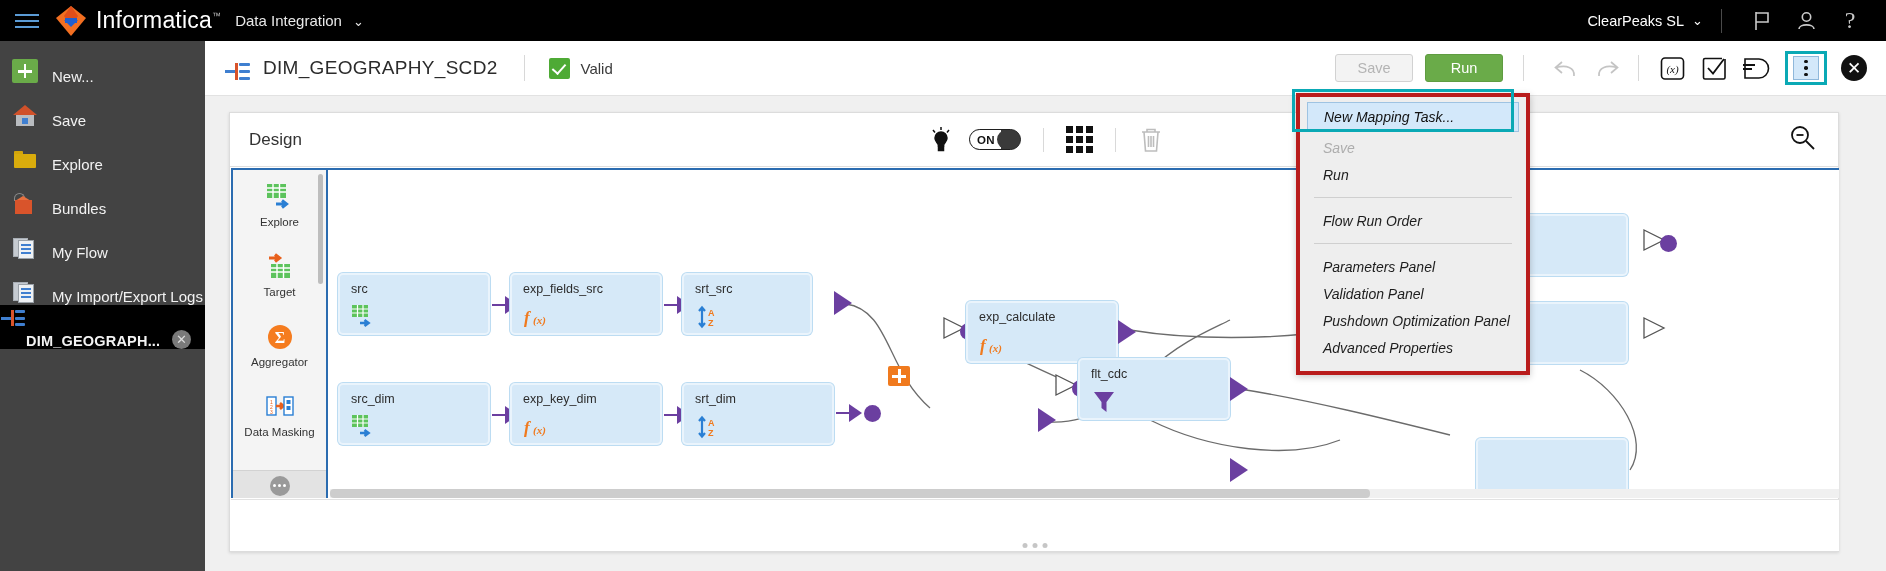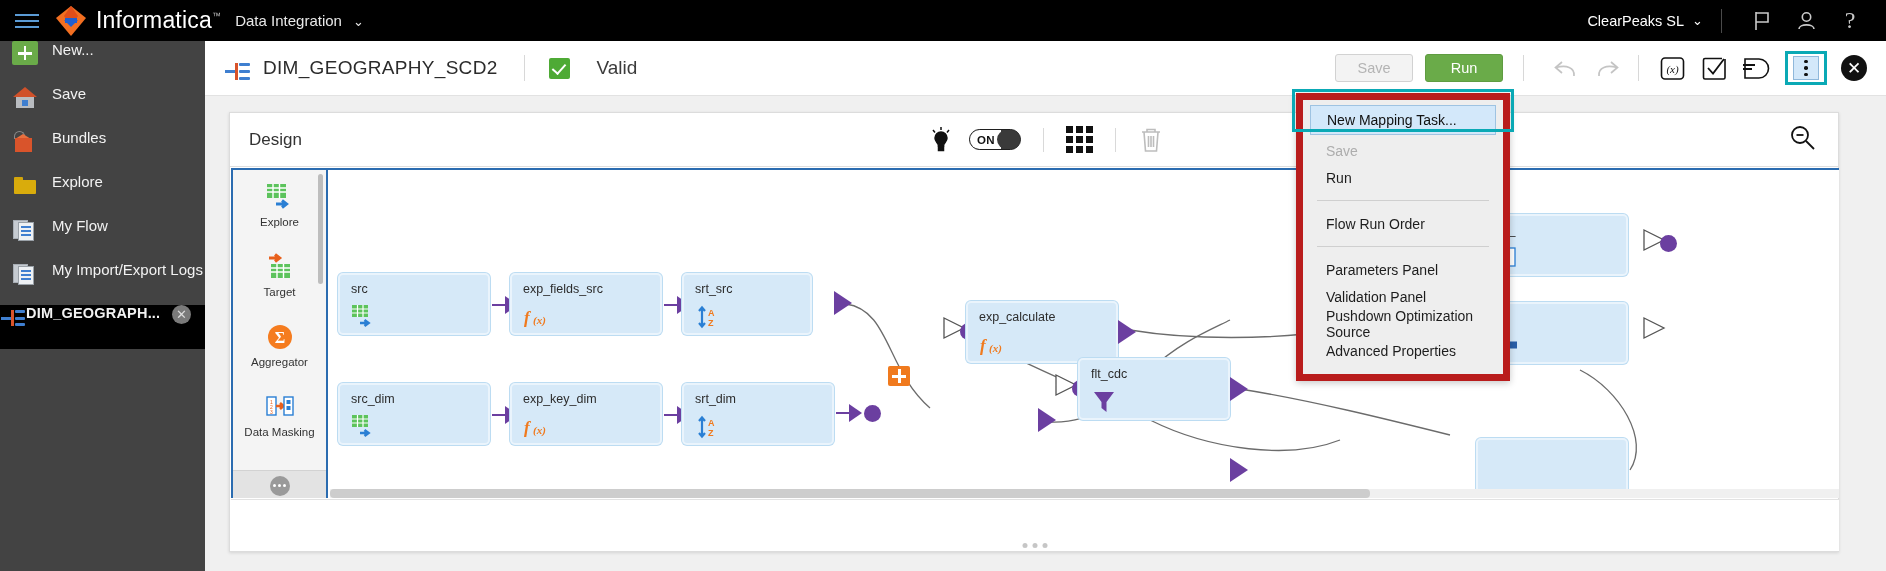--- a/index.html
+++ b/index.html
@@ -30,21 +30,21 @@
   .top-icon { width: 44px; height:41px; display:flex; align-items:center; justify-content:center; cursor:pointer; }
   .top-icon svg { stroke:#c9c9c9; fill:none; stroke-width:1.6; }
   #help-icon { font-size: 24px; color:#c9c9c9; font-family:"Liberation Serif", serif; }
 
   
   #sidebar {
     position: absolute; left:0; top:41px; width:205px; height:530px;
     background:#434343;
   }
   .side-item {
-    height: 44px; display:flex; align-items:flex-start; padding-left: 12px;
+    height: 44px; display:flex; align-items:flex-end; padding-left: 12px;
     color:#f2f2f2; font-size:15px; cursor:pointer; position:relative;
   }
   .side-item .side-label { margin-left: 14px; white-space:nowrap; }
   .side-ico { width: 26px; height:26px; position:relative; flex:0 0 26px; }
   #side-active { background:#000000; }
   #side-active .side-label { font-weight: bold; font-size: 14.5px; letter-spacing:.2px;}
   .close-chip {
     position:absolute; right: 14px; width:19px; height:19px; border-radius:50%;
     background:#7a7a7a; color:#ddd; font-size:13px; line-height:19px; text-align:center;
     cursor:pointer;
@@ -84,21 +84,21 @@
   #map-toolbar {
     position:absolute; left:0; top:0; width:1681px; height:55px; background:#ffffff;
     display:flex; align-items:center; border-bottom:1px solid #e2e2e2;
   }
   #map-title-ico { margin-left: 19px; width:26px; height:24px; position:relative; }
   #map-title { font-size:19px; color:#2b2b2b; margin-left:13px; letter-spacing:.3px; }
   #map-sep { width:1px; height:26px; background:#d8d8d8; margin:0 24px 0 26px; }
   #valid-chk { width:21px; height:21px; background:#4eaa35; border-radius:2px; position:relative; }
   #valid-chk:after { content:""; position:absolute; left:6px; top:3px; width:6px; height:11px;
       border:solid #fff; border-width:0 2.4px 2.4px 0; transform: rotate(42deg); }
-  #valid-text { font-size:19px; color:#3b3b3b; margin-left:27px; }
+  #valid-text { font-size:15px; color:#3b3b3b; margin-left:11px; }
 
   .tb-btn {
     height:28px; min-width:78px; border-radius:3px; font-size:14.5px;
     display:flex; align-items:center; justify-content:center; cursor:pointer;
   }
   #save-btn { background:#f3f3f3; border:1px solid #d2d2d2; color:#b4b4b4; margin-right:12px; }
   #run-btn  { background:#6aab49; border:1px solid #5f9c41; color:#ffffff; }
   #tb-sep { width:1px; height:26px; background:#d8d8d8; margin: 0 20px; }
   .tb-ico { width:42px; height:34px; display:flex; align-items:center; justify-content:center; cursor:pointer; }
   .tb-ico svg { fill:none; }
@@ -176,23 +176,24 @@
   #canvas-hsb { position:absolute; left:99px; bottom:0; width:1040px; height:9px; background:#cdcdcd; border-radius:4px; }
   #canvas-hsb-track { position:absolute; left:99px; bottom:0; right:0; height:9px; background:#f0f0f0; }
   #pal-vsb { position:absolute; right:3px; top:4px; width:5px; height:110px; background:#bdbdbd; border-radius:3px; }
 
   #design-foot { position:absolute; left:1px; bottom:0; width:1608px; height:52px; background:#ffffff; border-top:1px solid #e2e2e2; }
   #foot-drag { position:absolute; left:50%; transform:translateX(-50%); bottom:3px; display:flex; gap:5px; }
   #foot-drag i { width:5px; height:5px; border-radius:50%; background:#c6c6c6; }
 
   
   #menu {
-    position:absolute; left:1296px; top:93px; width:214px; background:#eeeeee;
-    border:7px solid #b91c1c; box-shadow:0 2px 7px rgba(0,0,0,.22); z-index:40;
+    position:absolute; left:1296px; top:93px; width:234px; background:#eeeeee;
+    border:4px solid #b91c1c; box-shadow:0 2px 7px rgba(0,0,0,.22); z-index:40;
     padding-bottom:10px;
+    font-style:italic;
   }
   #menu-highlight-frame {
     position:absolute; left:1292px; top:89px; width:222px; height:43px;
     border:3px solid #0aa9b5; z-index:42; pointer-events:none;
   }
   .menu-item { height:27px; display:flex; align-items:center; padding-left:23px; font-size:14px; color:#1d1d1d; cursor:pointer; }
   #mi-new {
     height:30px; margin:5px 7px 2px 7px; padding-left:16px; background:#d3e8fa;
     border:1px solid #9ec3e2; font-size:14px; color:#111; display:flex; align-items:center; cursor:pointer;
   }
@@ -262,33 +263,33 @@
     <div class="side-ico">
       <div class="ico-home-roof"></div>
         <div class="ico-home-body"></div>
         <div class="ico-home-win"></div>
     </div>
     <span class="side-label">Save</span>
   </div>
 
   <div class="side-item">
     <div class="side-ico">
+      <div class="ico-folder-tab"></div>
+        <div class="ico-folder-body"></div>
+    </div>
+    <span class="side-label">Explore</span>
+  </div>
+
+  <div class="side-item">
+    <div class="side-ico">
       <div class="ico-bundle-hook"></div>
         <div class="ico-bundle-top"></div>
         <div class="ico-bundle-box"></div>
     </div>
     <span class="side-label">Bundles</span>
-  </div>
-
-  <div class="side-item">
-    <div class="side-ico">
-      <div class="ico-folder-tab"></div>
-        <div class="ico-folder-body"></div>
-    </div>
-    <span class="side-label">Explore</span>
   </div>
 
   <div class="side-item">
     <div class="side-ico">
       <div class="ico-doc-back"></div>
         <div class="ico-doc-front"></div>
       <div class="ico-doc-line" style="top:9px"></div>
         <div class="ico-doc-line" style="top:13px"></div>
       <div class="ico-doc-line" style="top:17px"></div>
     </div>
@@ -707,16 +708,16 @@
 
 <div id="menu">
   <div id="mi-new">New Mapping Task...</div>
   <div class="menu-item" id="mi-save">Save</div>
   <div class="menu-item">Run</div>
   <div class="menu-sep"></div>
   <div class="menu-item">Flow Run Order</div>
   <div class="menu-sep"></div>
   <div class="menu-item">Parameters Panel</div>
   <div class="menu-item">Validation Panel</div>
-  <div class="menu-item">Pushdown Optimization Source</div>
+  <div class="menu-item">Pushdown Optimization Panel</div>
   <div class="menu-item">Advanced Properties</div>
 </div>
 <div id="menu-highlight-frame"></div>
 
 </body></html>

